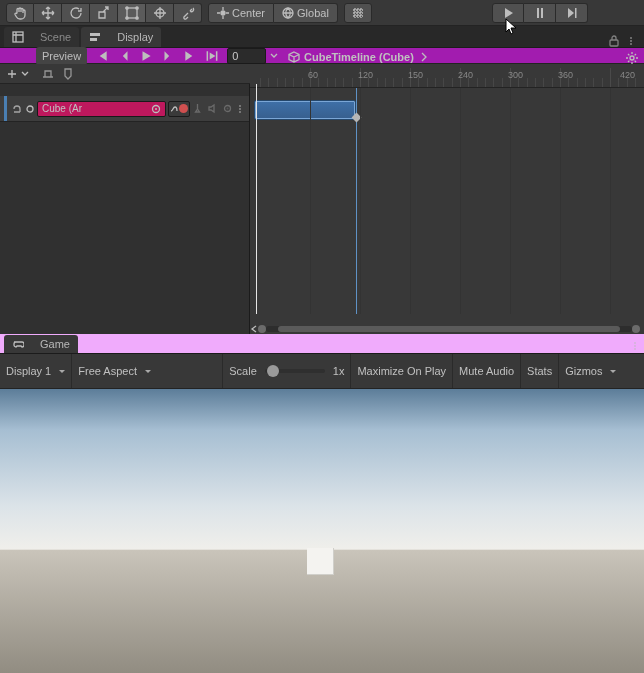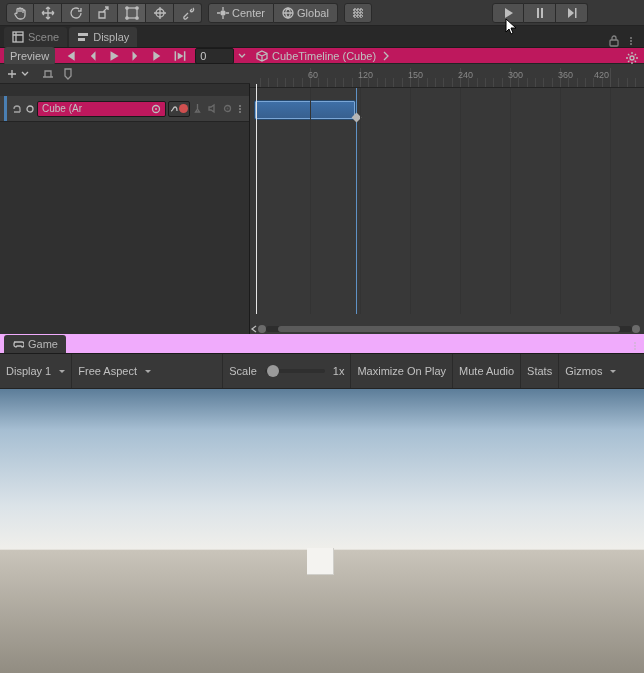--- a/index.html
+++ b/index.html
@@ -68,39 +68,40 @@
     height: 22px;
     background: #282828;
     display: flex; align-items: flex-end;
     padding: 0 4px;
     border-bottom: 1px solid #1c1c1c;
   }
   .tab {
     height: 20px;
     background: #383838;
     border-top-left-radius: 3px; border-top-right-radius: 3px;
-    display: flex; align-items: center; gap: 4px;
+    display: flex; align-items: center; gap: 16px;
     padding: 0 8px;
     margin-right: 2px;
     color: #b8b8b8;
     cursor: pointer;
   }
   .tab.inactive { background: #303030; color: #8a8a8a; }
   .tab-bar .spacer { flex: 1; }
   .tab-bar-icons { display:flex; align-items:center; gap:6px; padding: 0 4px; }
 
   
   .tl-toolbar {
     height: 16px;
-    background: #be185d;
+    background: #a21caf;
     display: flex; align-items: center;
     border-bottom: 1px solid #232323;
+    padding-left: 32px;
   }
   .tl-left { width: 250px; display: flex; align-items: center; height: 100%; }
-  .tl-right { flex: 1; display: flex; align-items: center; height: 100%; position: relative; }
+  .tl-right { flex: 1; display: flex; height: 100%; position: relative; font-weight: bold; }
   .preview-btn {
     height: 18px; background: #444; border-radius: 3px;
     padding: 0 6px; display: flex; align-items: center;
     margin: 0 4px; color: #bdbdbd; cursor: pointer;
   }
   .tl-play-btn {
     width: 22px; height: 18px; display: flex; align-items: center; justify-content: center;
     cursor: pointer;
   }
   .frame-field {
@@ -501,21 +502,21 @@
     <div class="ruler-lbl" style="left: 108px;">120</div>
     <div class="ruler-tick" style="left: 160px;"></div>
     <div class="ruler-lbl" style="left: 158px;">150</div>
     <div class="ruler-tick" style="left: 210px;"></div>
     <div class="ruler-lbl" style="left: 208px;">240</div>
     <div class="ruler-tick" style="left: 260px;"></div>
     <div class="ruler-lbl" style="left: 258px;">300</div>
     <div class="ruler-tick" style="left: 310px;"></div>
     <div class="ruler-lbl" style="left: 308px;">360</div>
     <div class="ruler-tick" style="left: 360px;"></div>
-    <div class="ruler-lbl" style="left: 344px;">420</div>
+    <div class="ruler-lbl" style="left: 370px;">420</div>
   </div>
 
 <div class="tl-body">
   <div class="tl-tracks">
     <div style="height:12px"></div>
     <div class="track-row">
       <div class="track-accent"></div>
       <svg width="12" height="12" style="opacity:.8" viewBox="0 0 12 12">
           <path d="M3 6a3 3 0 016 0v3M3 9h6"></path>
         </svg>

